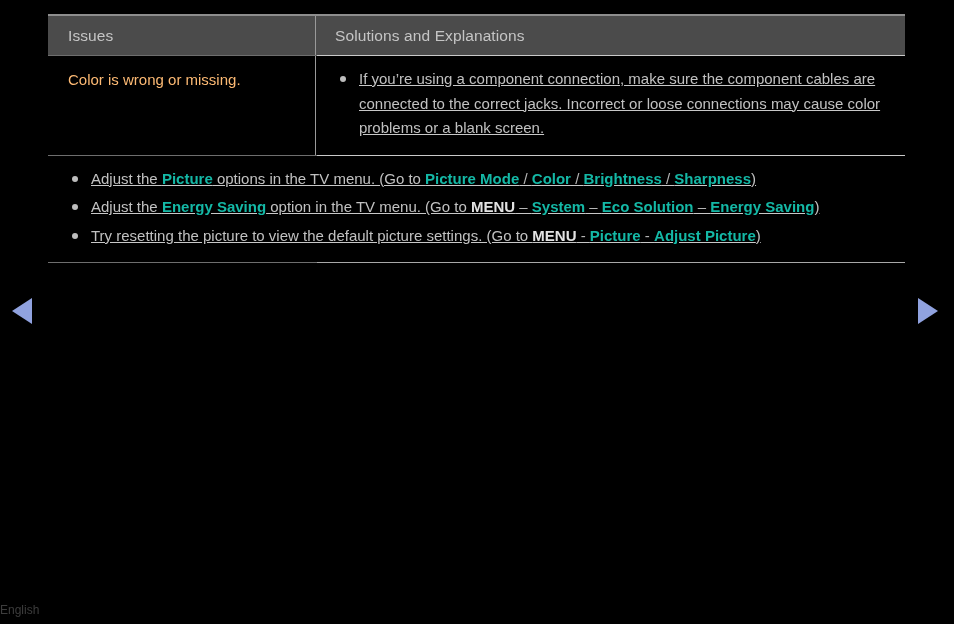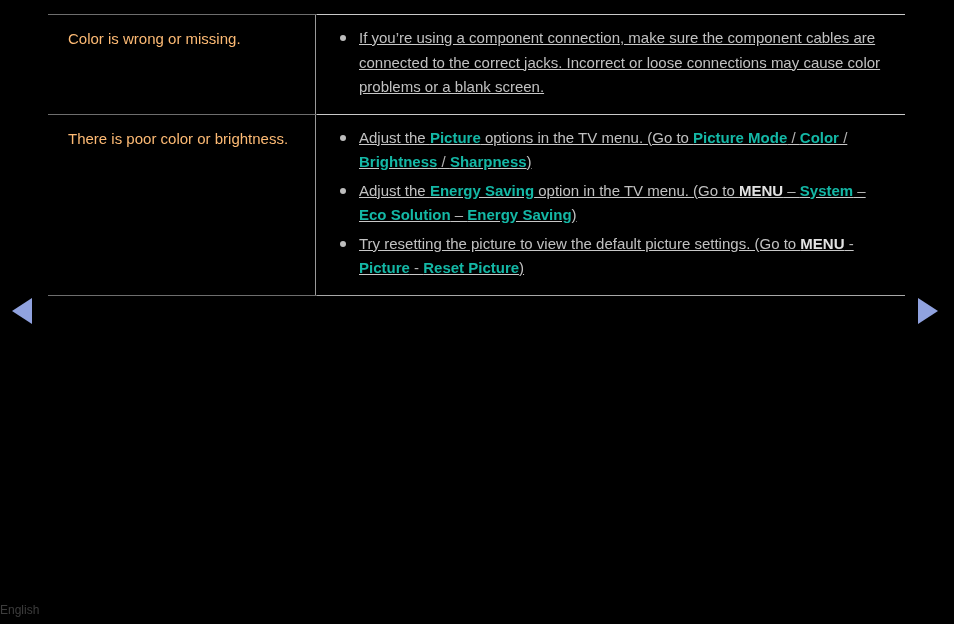--- a/index.html
+++ b/index.html
@@ -141,20 +141,28 @@
     color:#3d3d3d;
   }
 </style>
 </head>
 <body>
 
 <div id="page">
 
   <div id="troubleshoot-table">
 
+    <div class="t-head">
+      <div class="cell-issues">
+        <span class="th-text">Issues</span>
+      </div>
+      <div class="cell-solutions">
+        <span class="th-text">Solutions and Explanations</span>
+      </div>
+    </div>
 
     <div id="rows-container">
         <div class="sep">
           <div class="s-left"></div>
           <div class="s-right"></div>
         </div>
         <div class="t-row">
           <div class="c-issue">
             <div class="issue-text">Color is wrong or missing.</div>
           </div>
@@ -162,28 +170,25 @@
             <ul class="bullets">
               <li><span class="bullet-dot"></span><span>If you’re using a component connection, make sure the component cables are connected to the correct jacks. Incorrect or loose connections may cause color problems or a blank screen.</span></li>
             </ul>
           </div>
         </div>
         <div class="sep">
           <div class="s-left"></div>
           <div class="s-right"></div>
         </div>
         <div class="t-row">
-          <div class="c-issue">
-            <div class="issue-text">There is poor color or brightness.</div>
-          </div>
           <div class="c-sol">
             <ul class="bullets">
               <li><span class="bullet-dot"></span><span>Adjust the </span><span class="menu-link">Picture</span><span> options in the TV menu. (Go to </span><span class="menu-link">Picture Mode</span><span class="sep-slash"> / </span><span class="menu-link">Color</span><span class="sep-slash"> / </span><span class="menu-link">Brightness</span><span class="sep-slash"> / </span><span class="menu-link">Sharpness</span><span>)</span></li>
               <li><span class="bullet-dot"></span><span>Adjust the </span><span class="menu-link">Energy Saving</span><span> option in the TV menu. (Go to </span><span class="menu-key">MENU</span><span class="sep-slash"> – </span><span class="menu-link">System</span><span class="sep-slash"> – </span><span class="menu-link">Eco Solution</span><span class="sep-slash"> – </span><span class="menu-link">Energy Saving</span><span>)</span></li>
-              <li><span class="bullet-dot"></span><span>Try resetting the picture to view the default picture settings. (Go to </span><span class="menu-key">MENU</span><span class="sep-slash"> - </span><span class="menu-link">Picture</span><span class="sep-slash"> - </span><span class="menu-link">Reset Picture</span><span>)</span></li>
+              <li><span class="bullet-dot"></span><span>Try resetting the picture to view the default picture settings. (Go to </span><span class="menu-key">MENU</span><span class="sep-slash"> - </span><span class="menu-link">Picture</span><span class="sep-slash"> - </span><span class="menu-link">Adjust Picture</span><span>)</span></li>
             </ul>
           </div>
         </div>
         <div class="sep bottom">
           <div class="s-left"></div>
           <div class="s-right"></div>
         </div>
       </div>
 
   </div>

